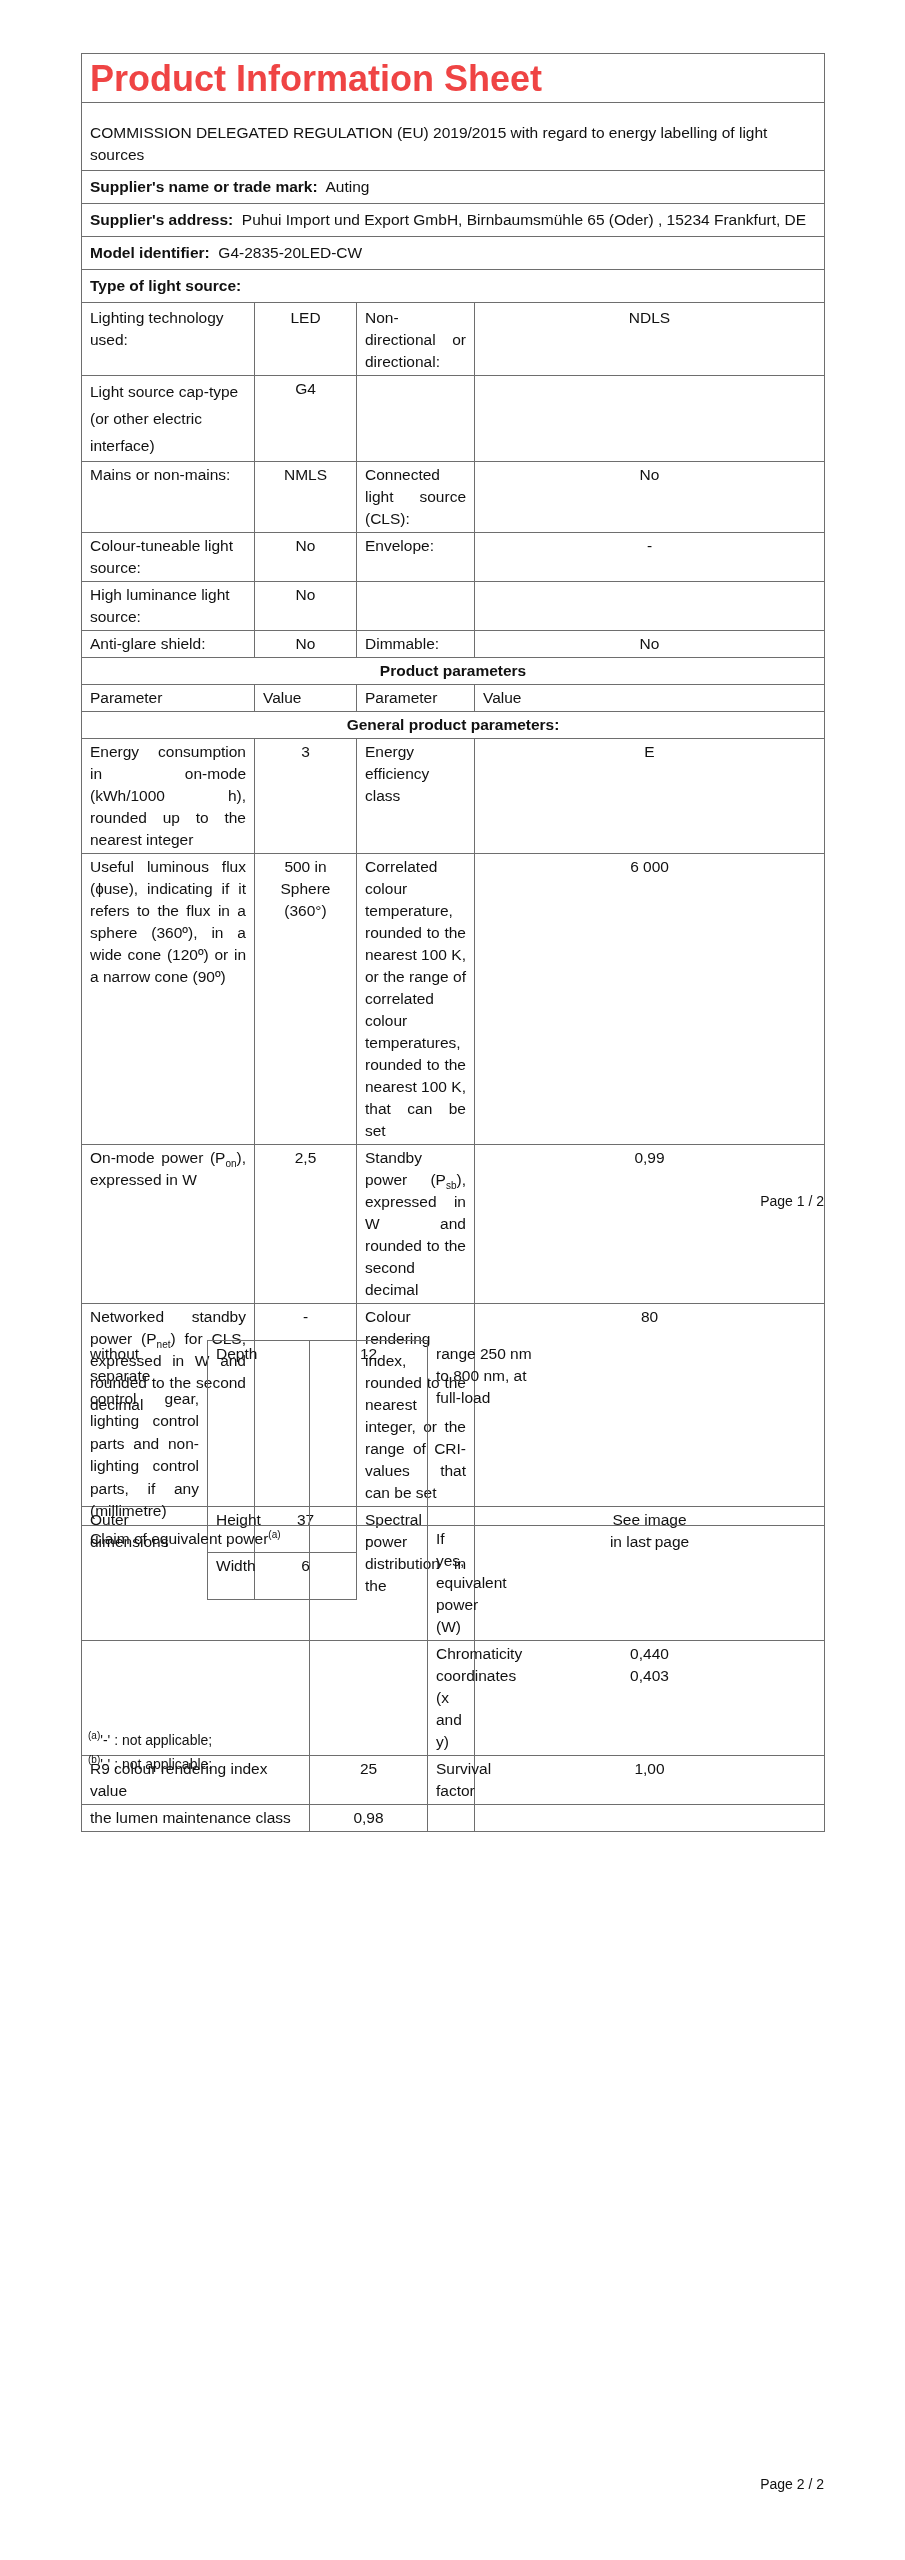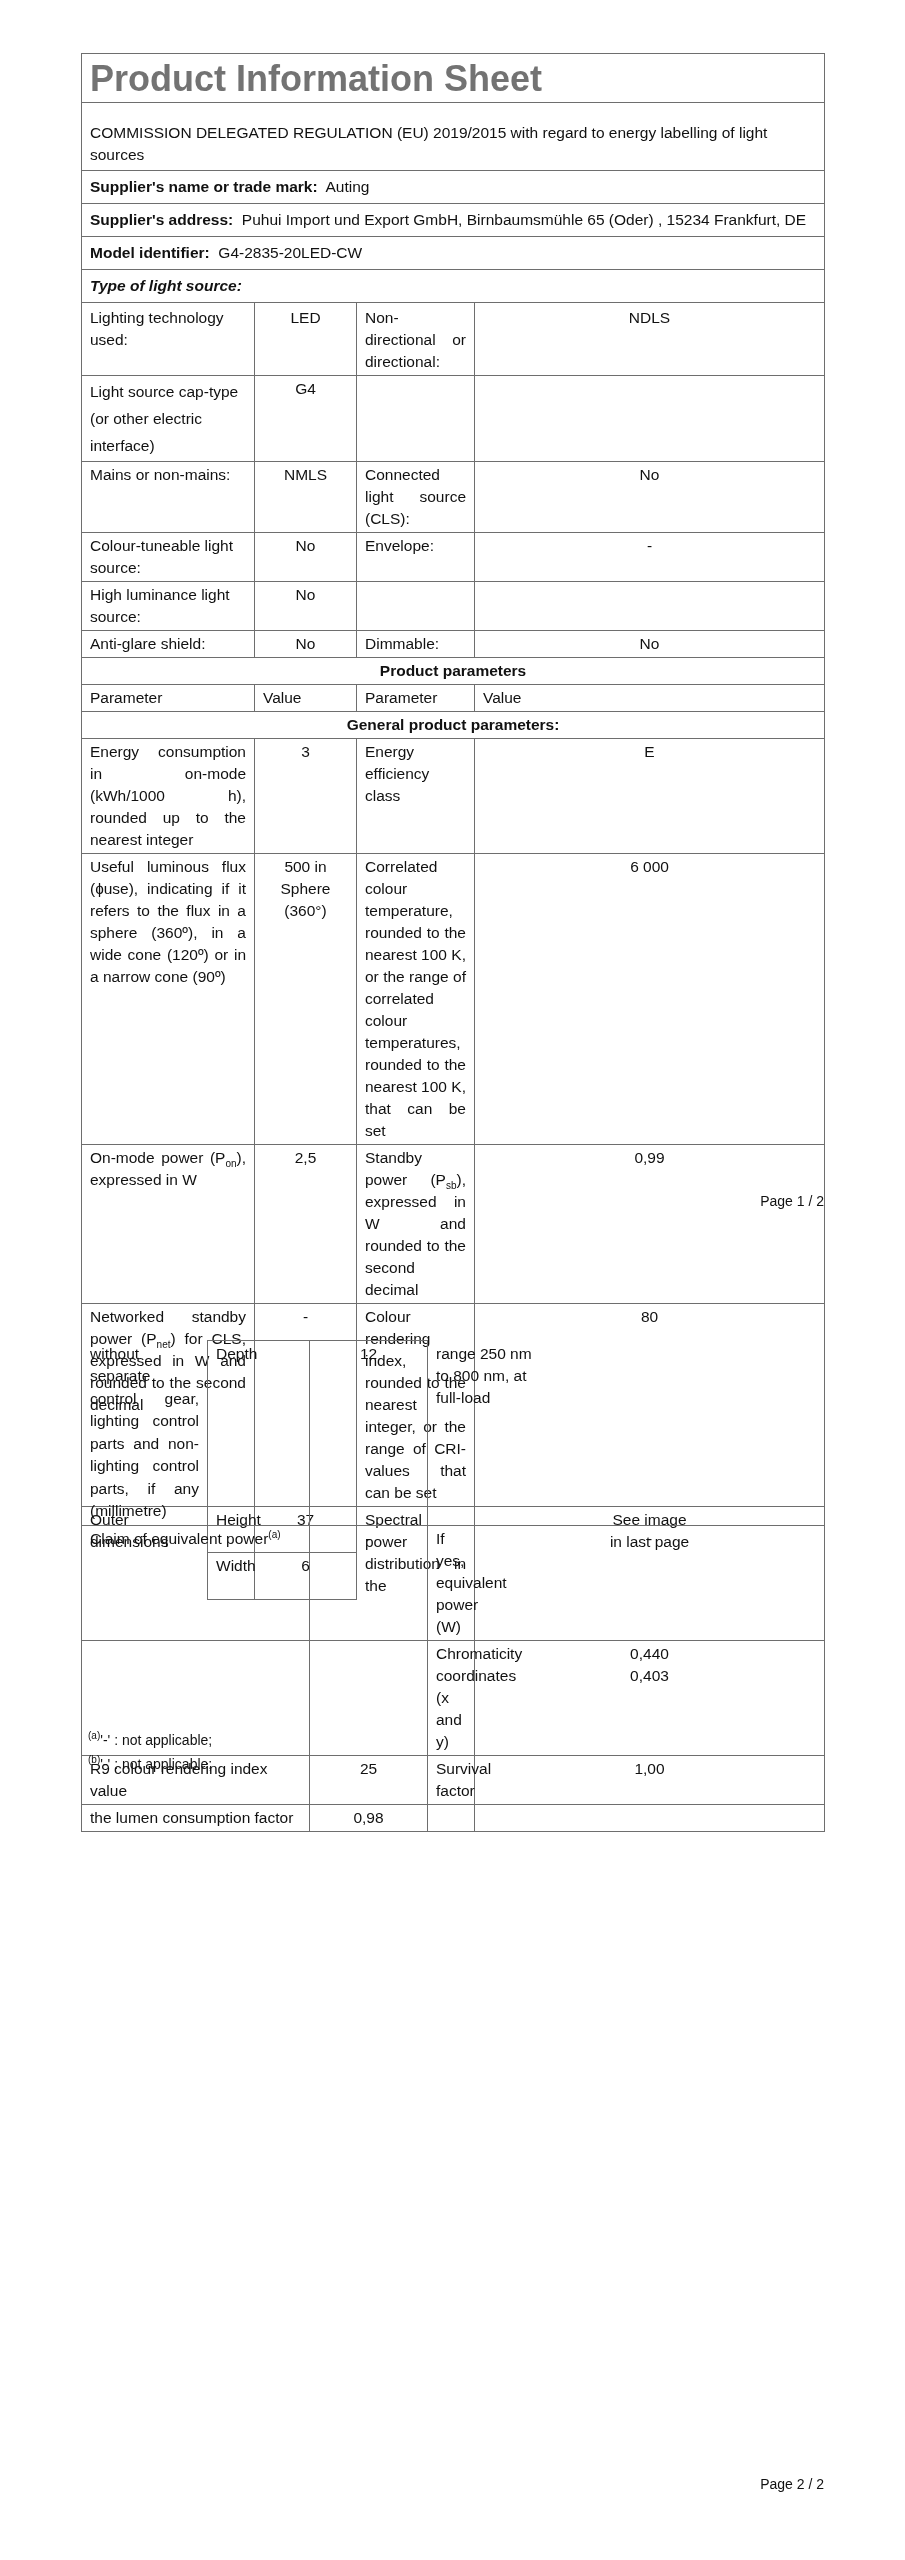--- a/index.html
+++ b/index.html
@@ -6,21 +6,21 @@
   body { width: 905px; height: 2560px; position: relative; overflow: hidden;
          font-family: "Liberation Sans", sans-serif; color: #111; }
   .page { position: absolute; left: 0; width: 905px; }
   .page1 { top: 0; height: 1300px; }
   .page2 { top: 1300px; height: 1260px; }
   table { border-collapse: collapse; position: absolute; left: 81px; width: 743px;
           table-layout: fixed; font-size: 15.5px; line-height: 22px; }
   td { border: 1.5px solid #6e6e6e; padding: 2px 8px; vertical-align: top; }
   .t1 { top: 53px; }
   .t2 { top: 40px; }
-  .title { font-size: 36px; font-weight: bold; color: #737373; line-height: 42px; padding: 4px 8px 2px 8px; }
+  .title { font-size: 36px; font-weight: bold; color: #ef4444; line-height: 42px; padding: 4px 8px 2px 8px; }
   .subtitle { padding-top: 19px; padding-bottom: 4px; line-height: 22px; }
   .b { font-weight: bold; }
   .c { text-align: center; }
   .j { text-align: justify; text-align-last: auto; }
   .nb { border-top: none; }
   .nbb { border-bottom: none; }
   .pagenum { position: absolute; right: 81px; font-size: 14px; }
   .pg1 { top: 1193px; }
   .pg2 { top: 1176px; }
   sub, sup { font-size: 10px; line-height: 0; }
@@ -59,21 +59,21 @@
         <span>Puhui Import und Export GmbH, Birnbaumsmühle 65 (Oder) , 15234 Frankfurt, DE</span>
       </td>
     </tr>
     <tr>
       <td colspan="5" style="padding-top:5px;padding-bottom:5px;">
         <span class="b">Model identifier:</span>&nbsp;
         <span>G4-2835-20LED-CW</span>
       </td>
     </tr>
     <tr>
-      <td colspan="5" class="b" style="padding-top:5px;padding-bottom:5px;font-style:italic;">Type of light source:</td>
+      <td colspan="5" class="b" style="padding-top:5px;padding-bottom:5px;">Type of light source:</td>
     </tr>
 
     <tr>
       <td colspan="2" style="padding-top:4px;">Lighting technology used:</td>
       <td class="c" style="padding-top:4px;">LED</td>
       <td class="j" style="padding-top:4px;">Non-directional or directional:</td>
       <td class="c" style="padding-top:4px;">NDLS</td>
     </tr>
     <tr>
       <td colspan="2" style="line-height:27px;">
@@ -205,21 +205,21 @@
         <div>0,403</div>
       </td>
     </tr>
     <tr>
       <td colspan="2">R9 colour rendering index value</td>
       <td class="c">25</td>
       <td>Survival factor</td>
       <td class="c">1,00</td>
     </tr>
     <tr>
-      <td colspan="2">the lumen consumption factor</td>
+      <td colspan="2">the lumen maintenance class</td>
       <td class="c">0,98</td>
       <td></td>
       <td class="c"></td>
     </tr>
   </tbody>
     </table>
 
   <div class="foot f1"><sup>(a)</sup><span>'-' : not applicable;</span></div>
   <div class="foot f2"><sup>(b)</sup><span>'-' : not applicable;</span></div>
 

